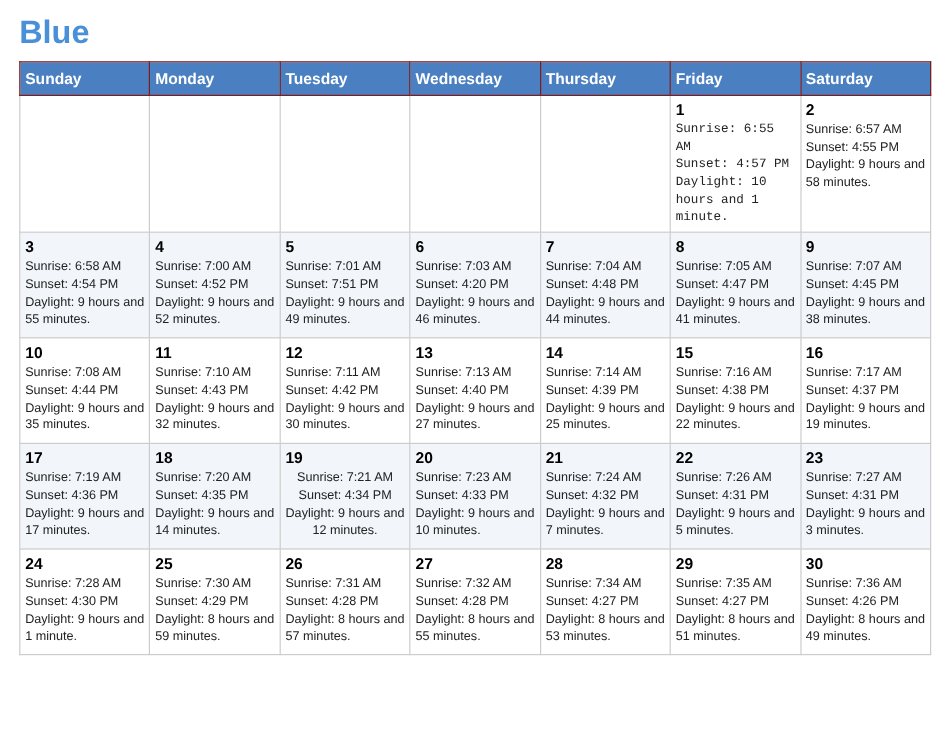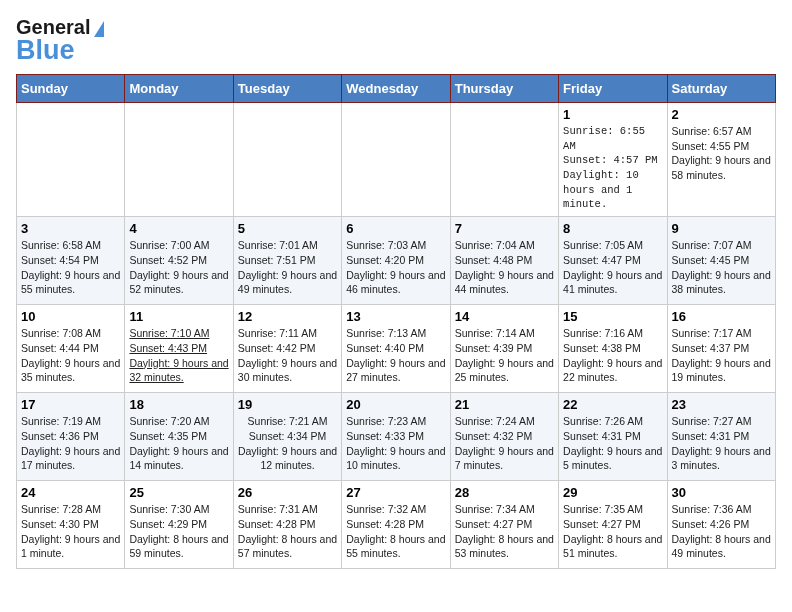--- a/index.html
+++ b/index.html
@@ -76,24 +76,20 @@
     }
     td.empty {
       background: #fff;
     }
   </style>
 </head>
 <body>
 
 <div class="header">
   <div class="logo">
-    <div class="logo-top-row">
-      <span style="font-size:20px;font-weight:bold;color:#1a1a1a;">General</span>
-      <span style="display:inline-block;width:0;height:0;border-left:10px solid transparent;border-right:0px solid transparent;border-bottom:16px solid #4a90d9;margin-left:2px;margin-bottom:-2px;"></span>
-    </div>
     <span style="font-size:27px;font-weight:bold;color:#4a90d9;margin-top:-4px;">Blue</span>
   </div>
   <div class="title-area">
     <div class="month-title"></div>
     <div class="location"></div>
   </div>
 </div>
 
 <table>
   <thead>
@@ -173,21 +169,21 @@
       </tr>
       <tr>
         <td>
           <span class="day-num">10</span>
           <div class="day-info" style="white-space: pre-line;">Sunrise: 7:08 AM
 Sunset: 4:44 PM
 Daylight: 9 hours and 35 minutes.</div>
         </td>
         <td>
           <span class="day-num">11</span>
-          <div class="day-info" style="white-space: pre-line; text-decoration: underline;">Sunrise: 7:10 AM
+          <div class="day-info" style="white-space: pre-line;">Sunrise: 7:10 AM
 Sunset: 4:43 PM
 Daylight: 9 hours and 32 minutes.</div>
         </td>
         <td>
           <span class="day-num">12</span>
           <div class="day-info" style="white-space: pre-line;">Sunrise: 7:11 AM
 Sunset: 4:42 PM
 Daylight: 9 hours and 30 minutes.</div>
         </td>
         <td>

